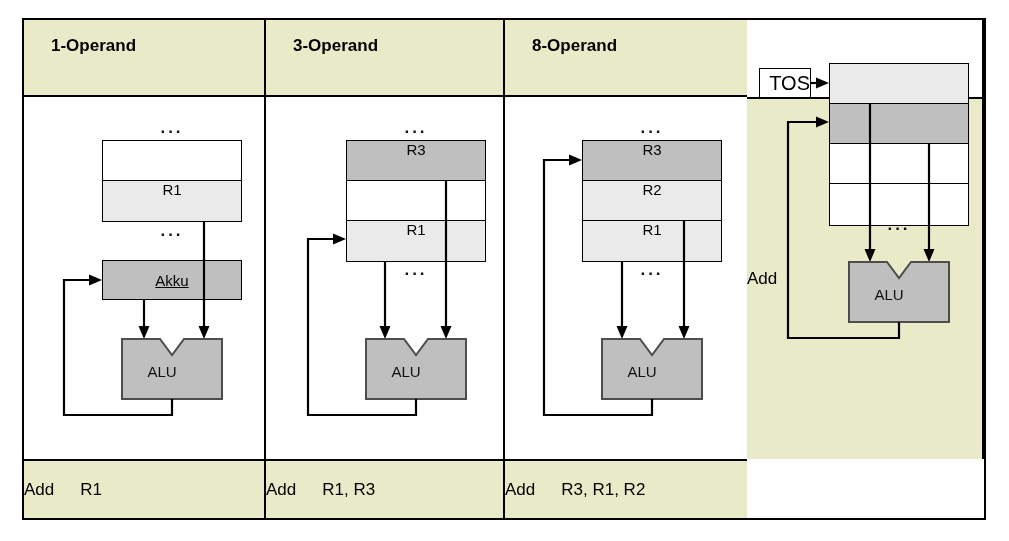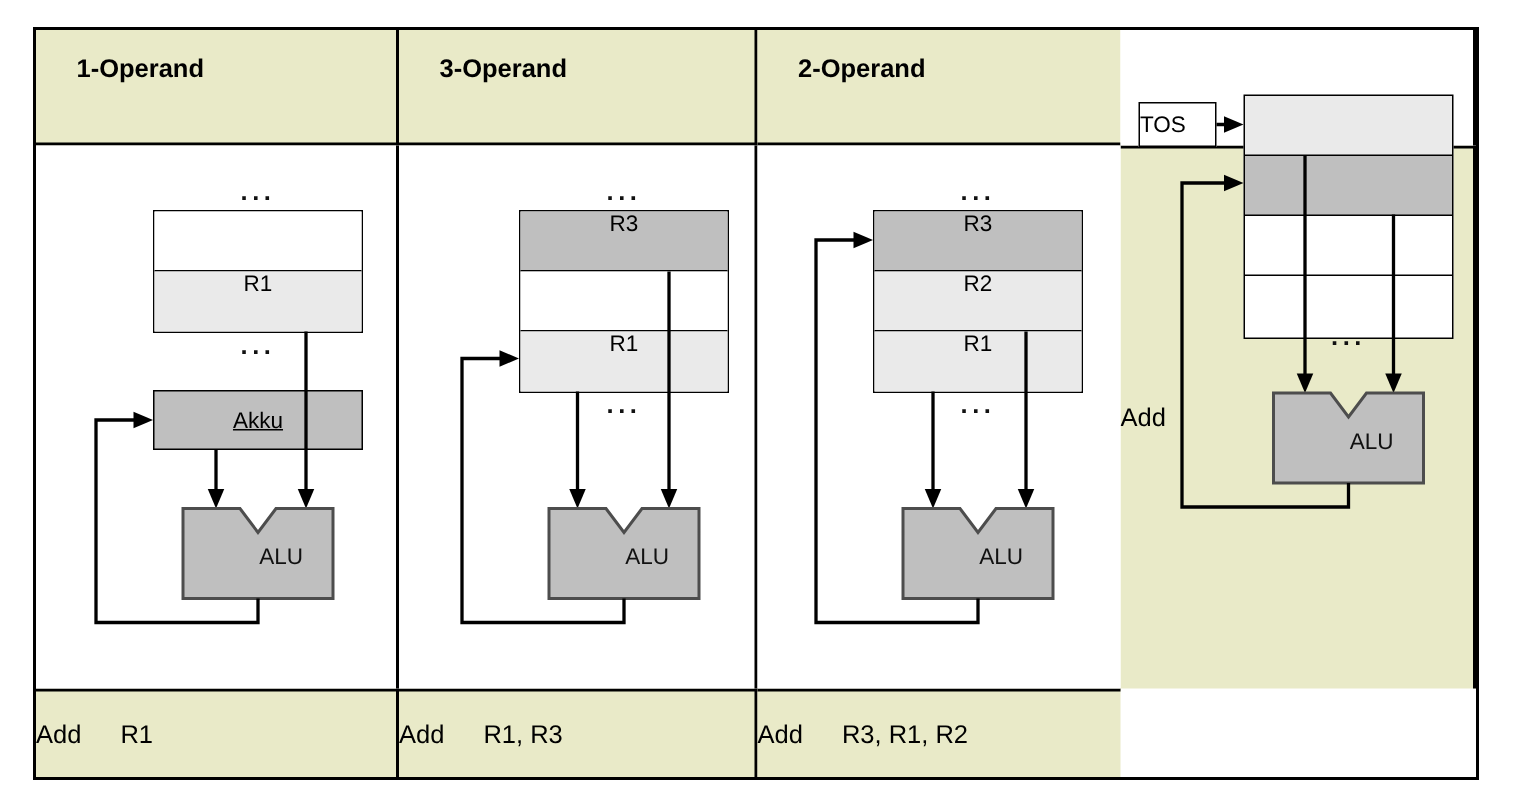--- a/index.html
+++ b/index.html
@@ -55,50 +55,50 @@
     display:flex;align-items:flex-start;justify-content:center;
     font-size:15px;
   }
   .reg-row:last-child{border-bottom:none;}
   .fill-dark{background:var(--box-dark);}
   .fill-light{background:var(--box-light);}
   .fill-white{background:var(--box-white);}
   .tos{
     position:absolute;box-sizing:border-box;
     border:1.5px solid var(--line);
-    display:flex;align-items:center;justify-content:flex-start;
-    font-size:15px;background:#fff;
+    display:flex;align-items:center;justify-content:flex-end;
+    font-size:20px;background:#fff;
   }
   .dots{
     position:absolute;text-align:center;
     font-weight:bold;font-size:17px;letter-spacing:3px;
     line-height:14px;height:14px;color:#111;
   }
   .alu-label{
-    position:absolute;width:80px;text-align:right;
+    position:absolute;width:80px;text-align:center;
     font-size:15px;color:#111;
   }
   .conn{stroke:var(--line);stroke-width:2.2;fill:none;}
   .head-ar{fill:var(--line);stroke:none;}
   .alu-shape{fill:var(--alu-fill);stroke:var(--alu-stroke);stroke-width:2;}
 </style>
 </head>
 <body>
 
 <div class="table">
 
   <div class="cell head vr">
     <div>1-Operand</div>
   </div>
   <div class="cell head vr">
     <div>3-Operand</div>
     <div></div>
   </div>
   <div class="cell head">
-    <div>2-Operand</div>
+    <div>8-Operand</div>
     <div></div>
   </div>
 
   <div class="cell mid vr">
     <div class="tos" style="left:12px;top:48px;width:52px;height:30px;">
       <span>TOS</span>
     </div>
     <div class="box" style="left:82px;top:43px;width:140px;height:163px;">
       <div class="reg-row fill-light"></div>
       <div class="reg-row fill-dark"></div>

